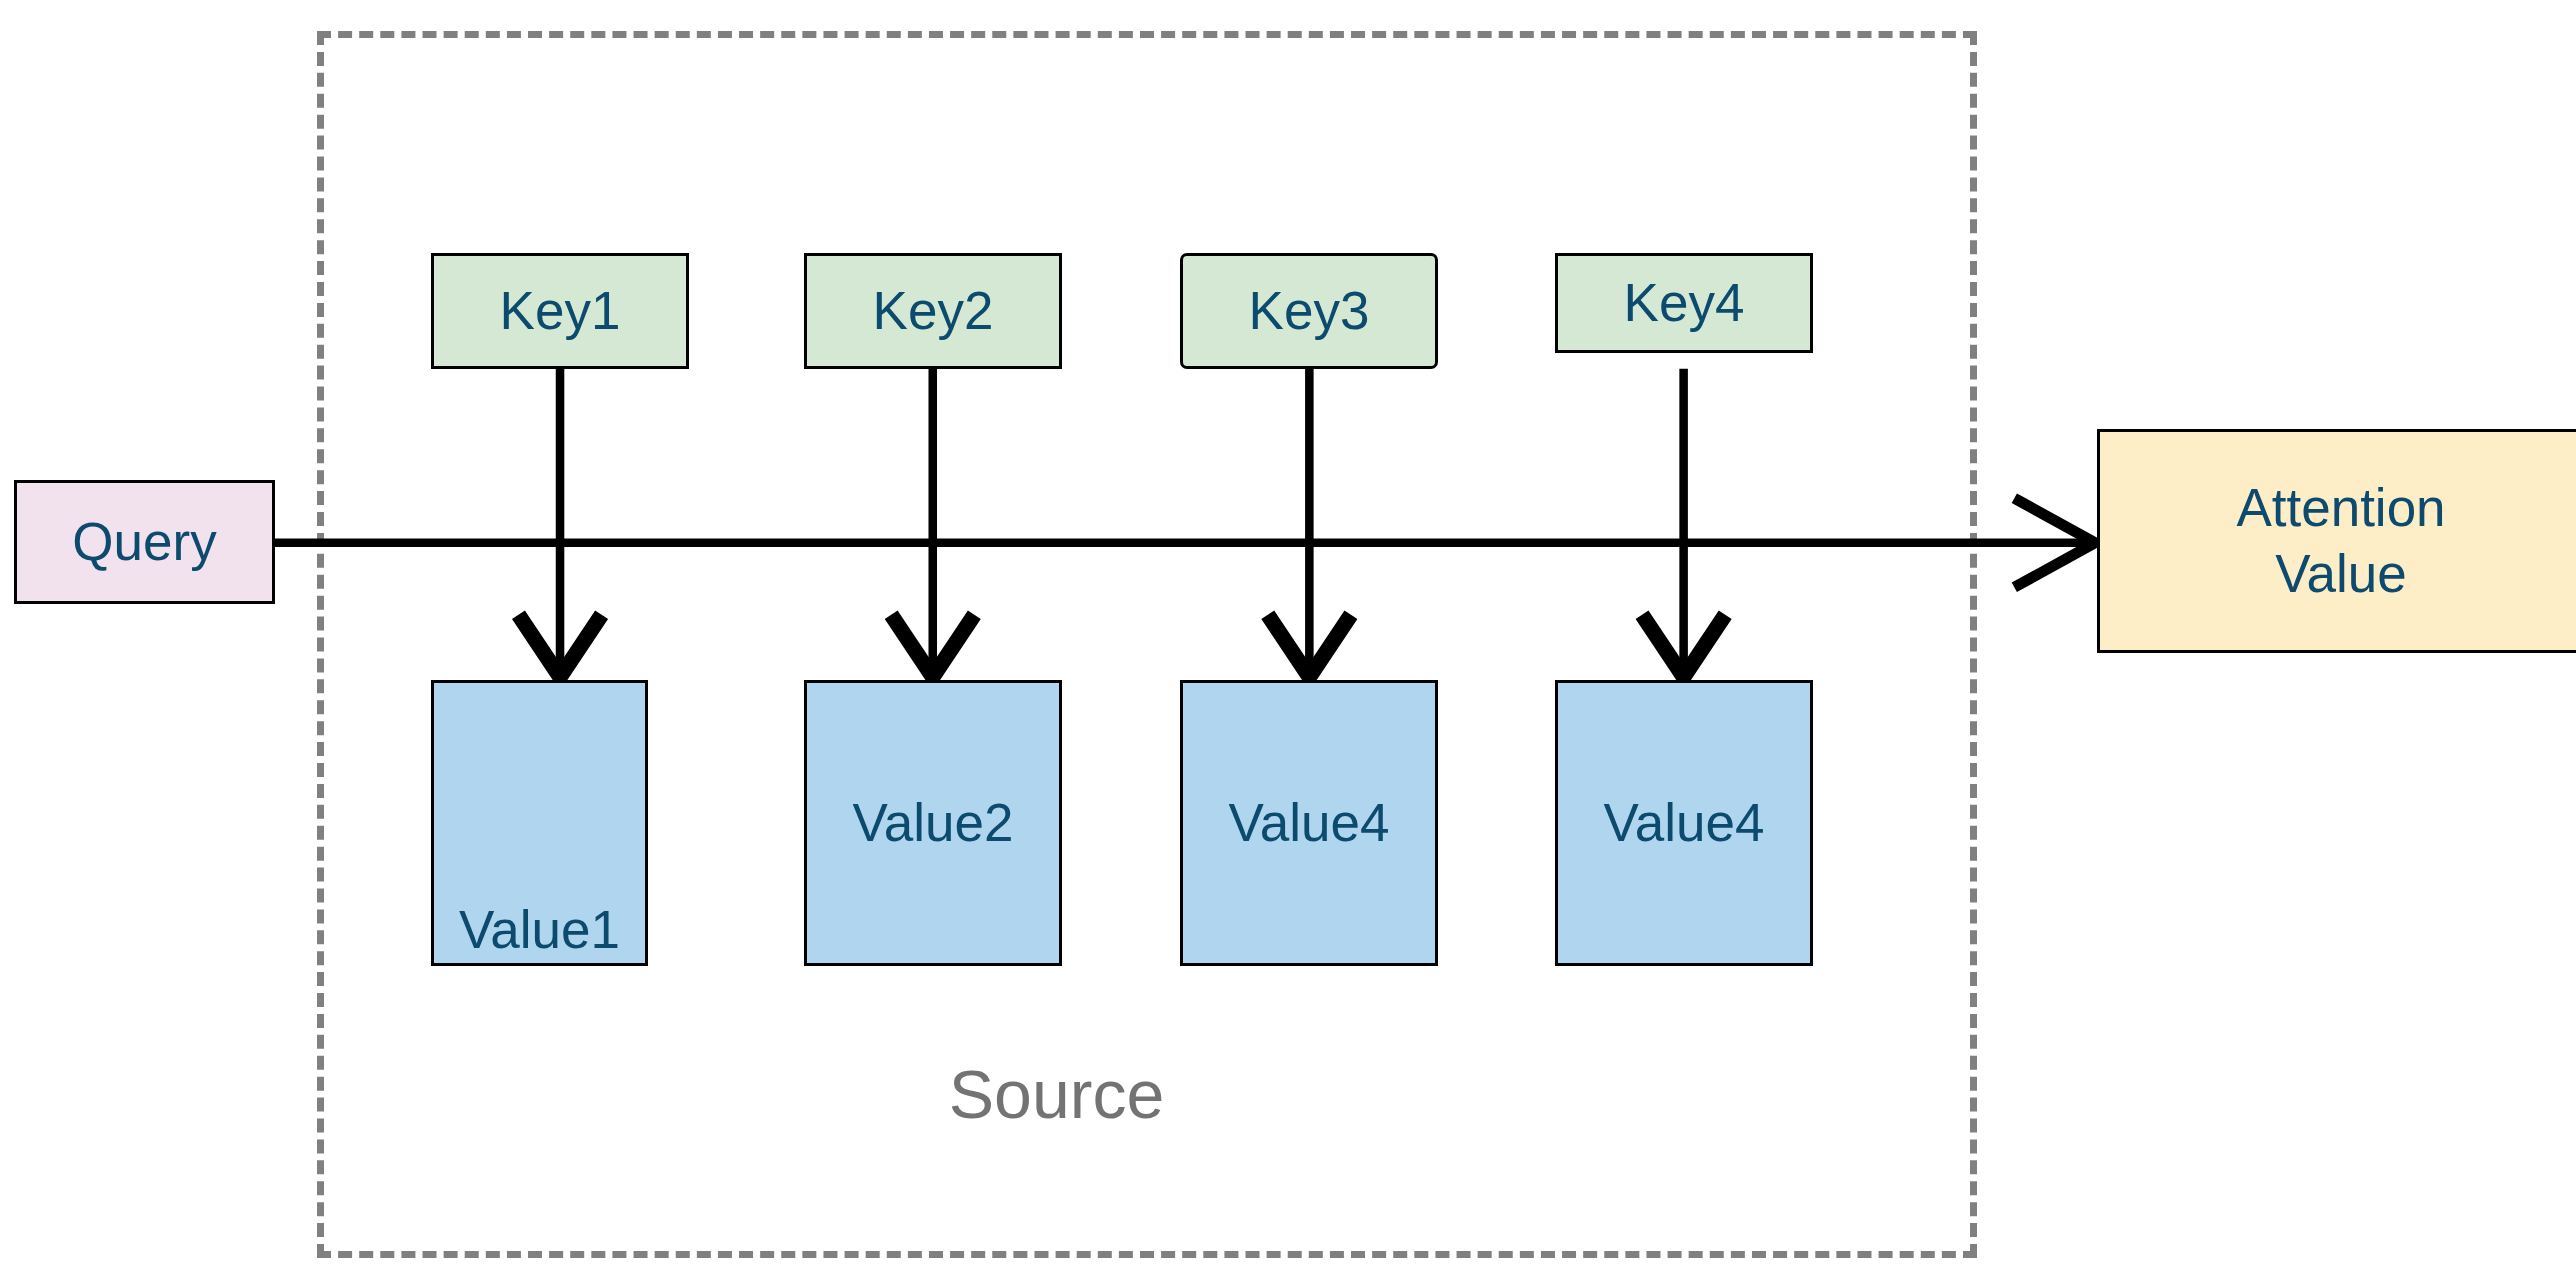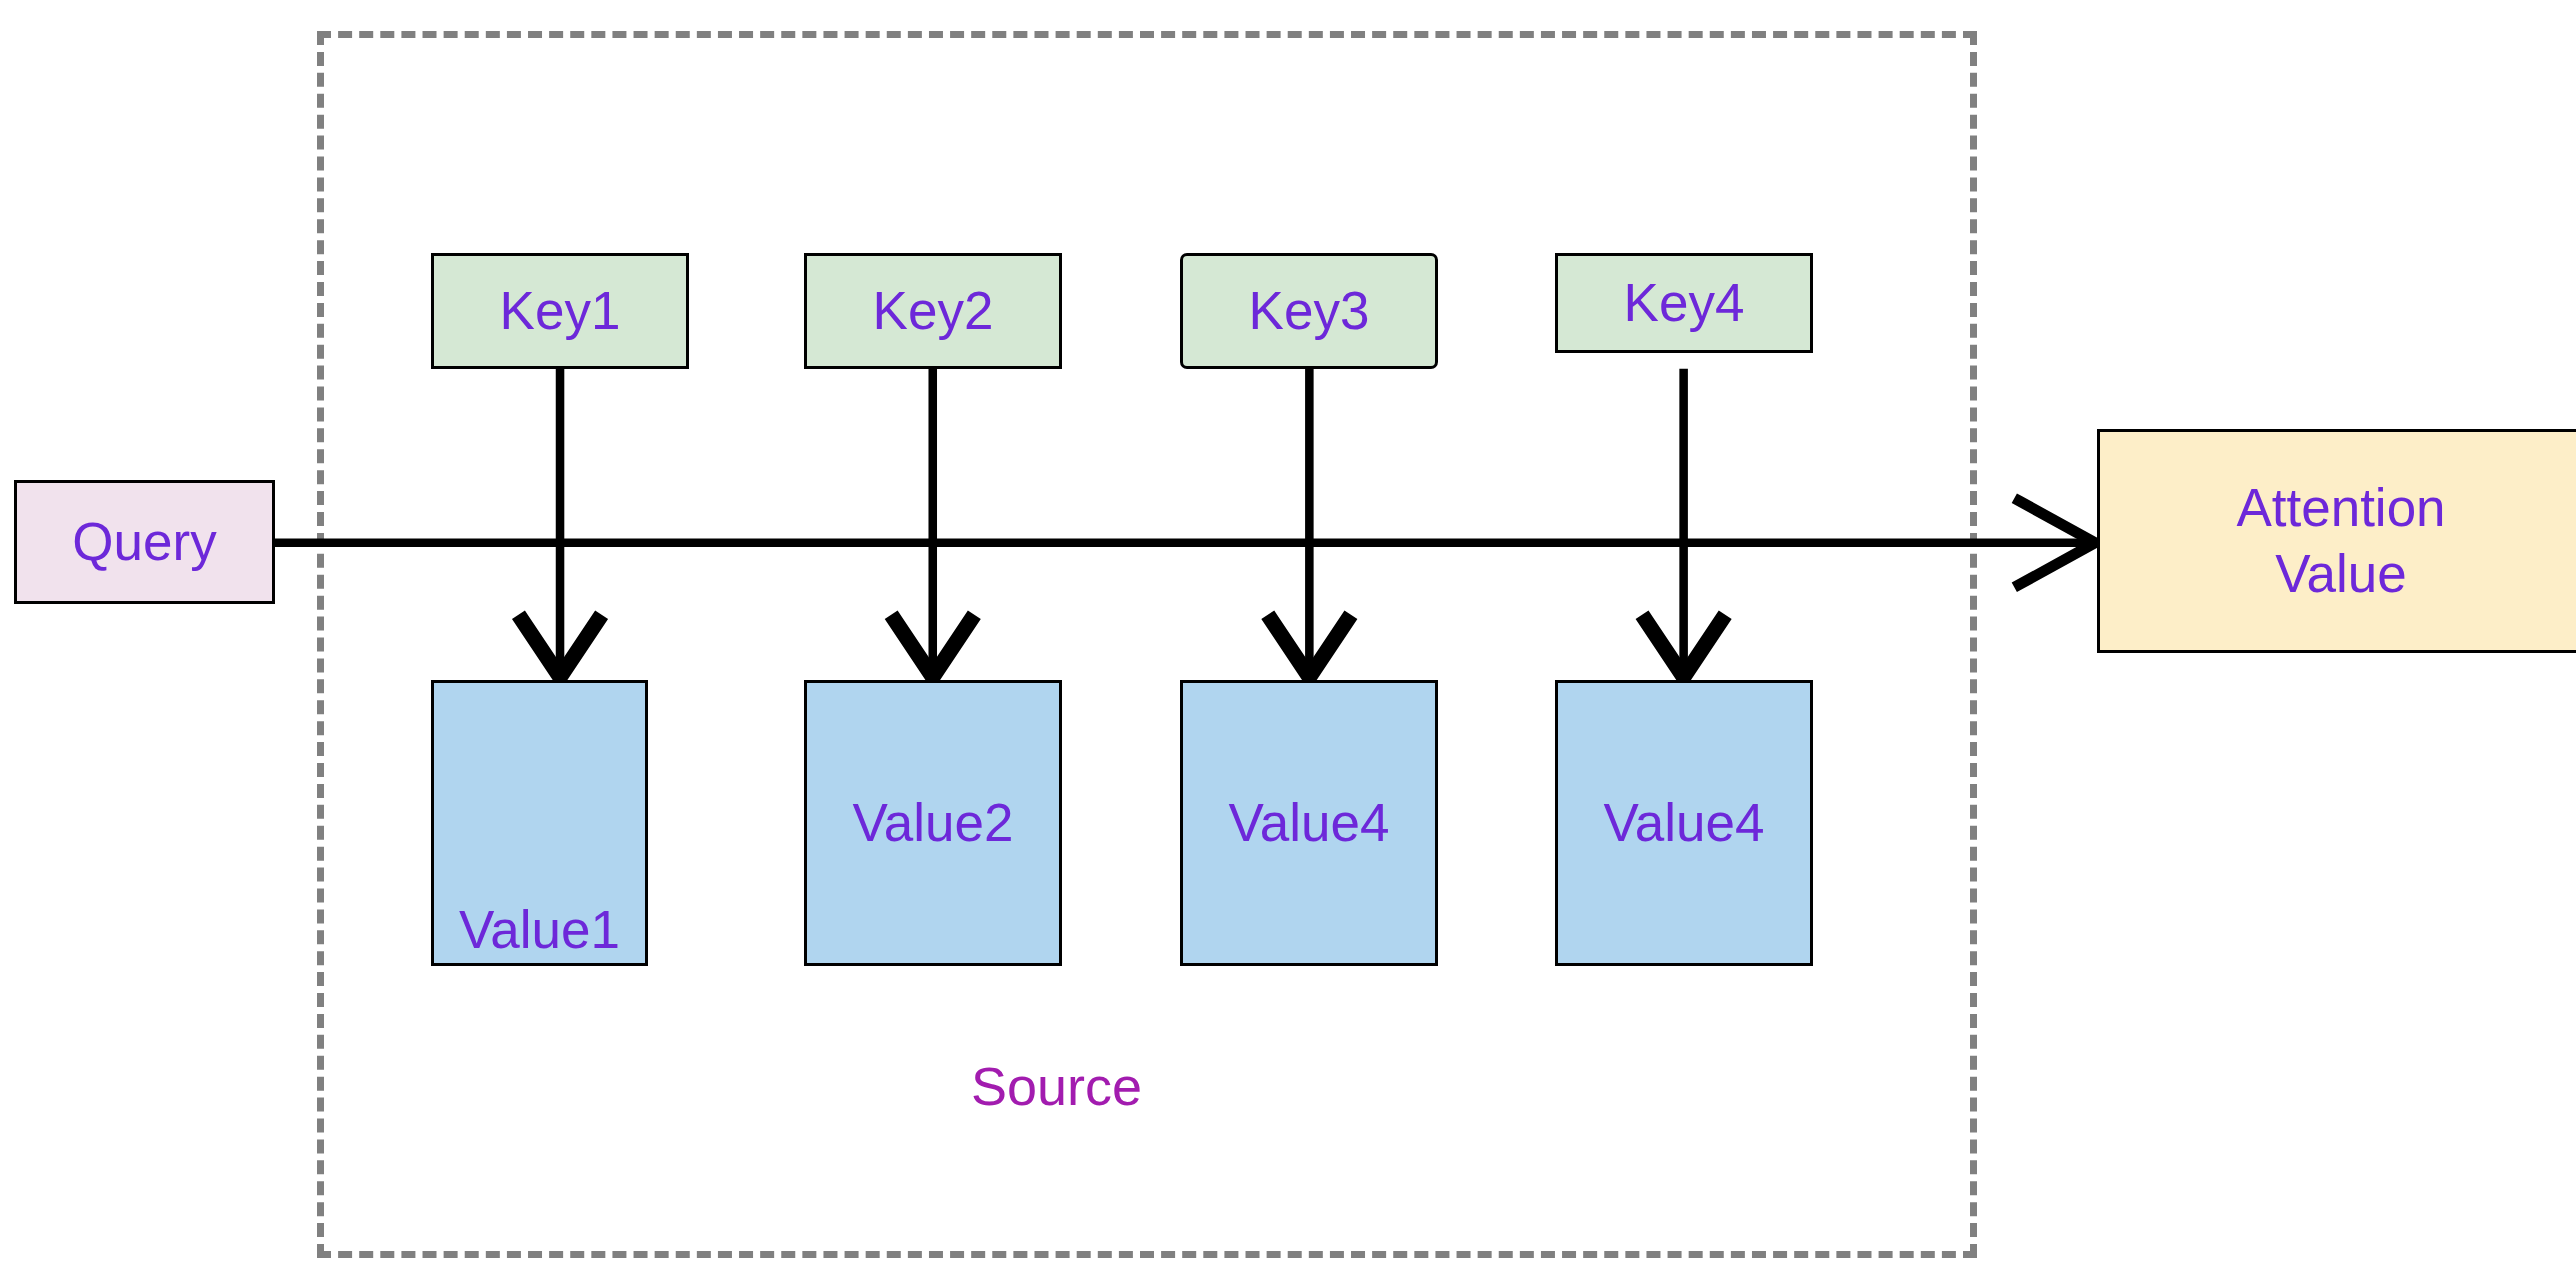--- a/index.html
+++ b/index.html
@@ -25,37 +25,37 @@
     height: 1282px;
   }
   .node {
     position: absolute;
     box-sizing: border-box;
     border: 3.9px solid #000000;
     display: flex;
     align-items: center;
     justify-content: center;
     text-align: center;
-    color: #6d28d9;
+    color: #0c4a6e;
     font-family: "Liberation Sans", sans-serif;
     font-size: 53px;
     line-height: 1.25;
     letter-spacing: 0px;
     white-space: pre-line;
   }
   .node-query   { background: #f1e2ed; }
   .node-key     { background: #d5e8d4; }
   .node-value   { background: #b0d5ef; }
   .node-out     { background: #fdeec8; }
 
   .source-label {
     position: absolute;
-    color: #a21caf;
+    color: #737373;
     font-family: "Liberation Sans", sans-serif;
-    font-size: 54px;
+    font-size: 68px;
     white-space: nowrap;
   }
   .dashed-box {
     position: absolute;
     box-sizing: border-box;
     border: 7px dashed #808080;
     background: transparent;
   }
 </style>
 </head>

